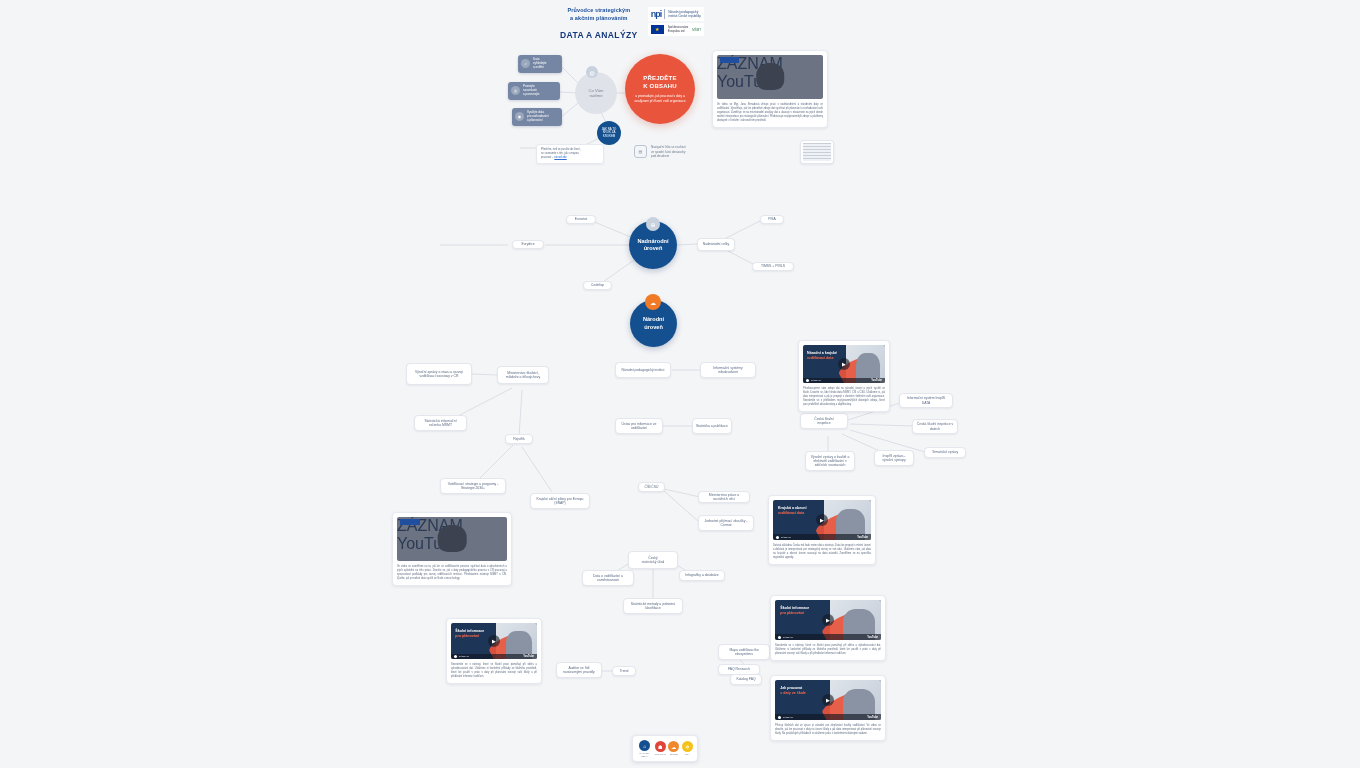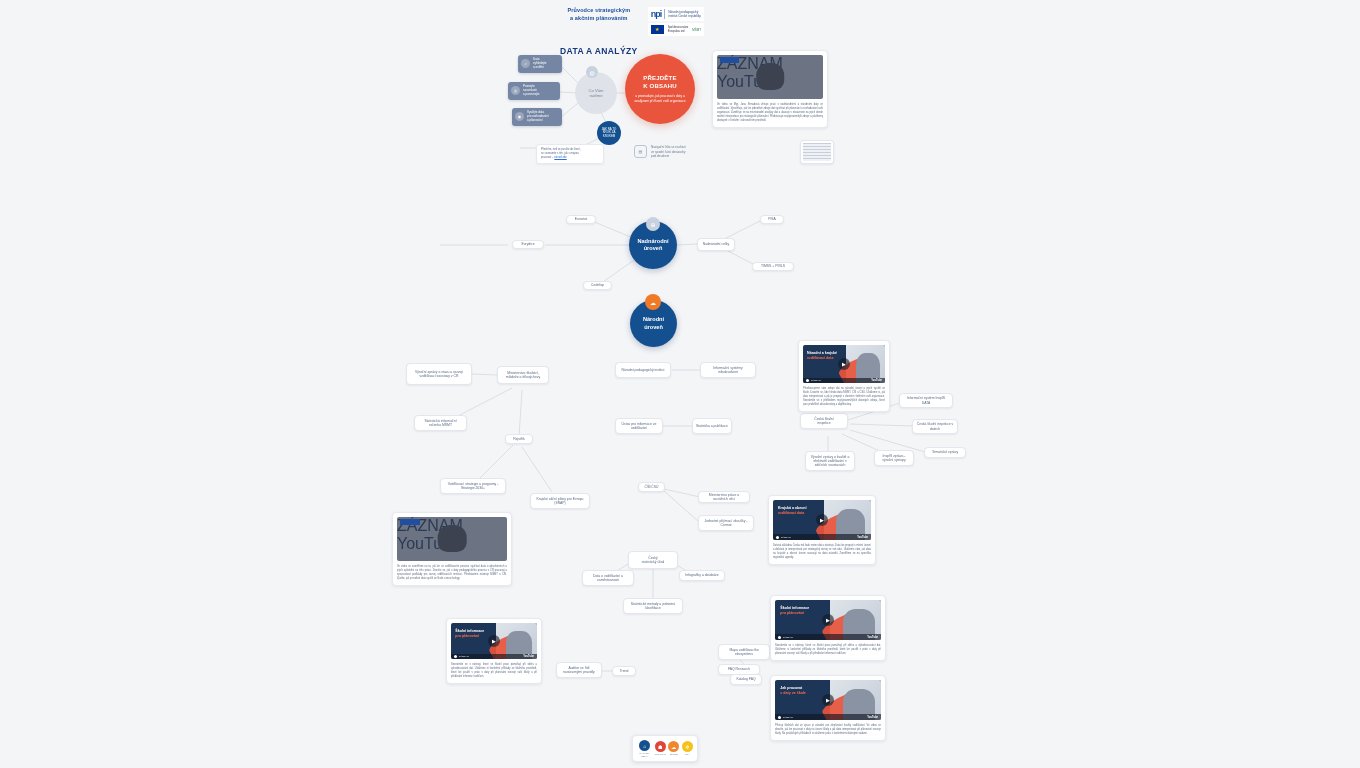--- a/index.html
+++ b/index.html
@@ -9,21 +9,21 @@
     font-family:"Liberation Sans", sans-serif;
     color:#2b3a55;
     position:relative;
   }
   #canvas { position:absolute; inset:0; }
 
   
   .header { position:absolute; left:560px; top:2px; width:250px; height:42px; display:flex; gap:10px; align-items:flex-start; }
   .hdr-left { text-align:center; padding-top:4px; }
   .hdr-sub { font-size:5.5px; color:#1b4f9c; font-weight:bold; line-height:1.5; letter-spacing:.1px;}
-  .hdr-title { font-size:8.5px; color:#13377a; font-weight:bold; letter-spacing:.4px; margin-top:23px;}
+  .hdr-title { font-size:8.5px; color:#13377a; font-weight:bold; letter-spacing:.4px; margin-top:7px;}
   .hdr-logos { padding-top:5px; }
   .logo-row { display:flex; align-items:center; gap:3px; background:#fff; padding:2px 3px; }
   .npi-mark { font-size:9px; font-weight:bold; color:#1b4f9c; letter-spacing:-1px; }
   .npi-div { width:1px; height:10px; background:#9fb0cc; }
   .npi-txt { font-size:3.2px; color:#33507f; line-height:1.4; }
   .eu-row { display:flex; align-items:center; gap:4px; background:#fff; padding:2px 3px; margin-top:2px;}
   .eu-flag { width:13px; height:9px; background:#003399; position:relative; }
   .eu-flag:after{ content:"★"; position:absolute; inset:0; color:#ffcc00; font-size:5px; text-align:center; line-height:9px;}
   .eu-txt { font-size:2.6px; color:#334; line-height:1.4; }
   .msmt-mark { font-size:3px; color:#2d7f52; }

